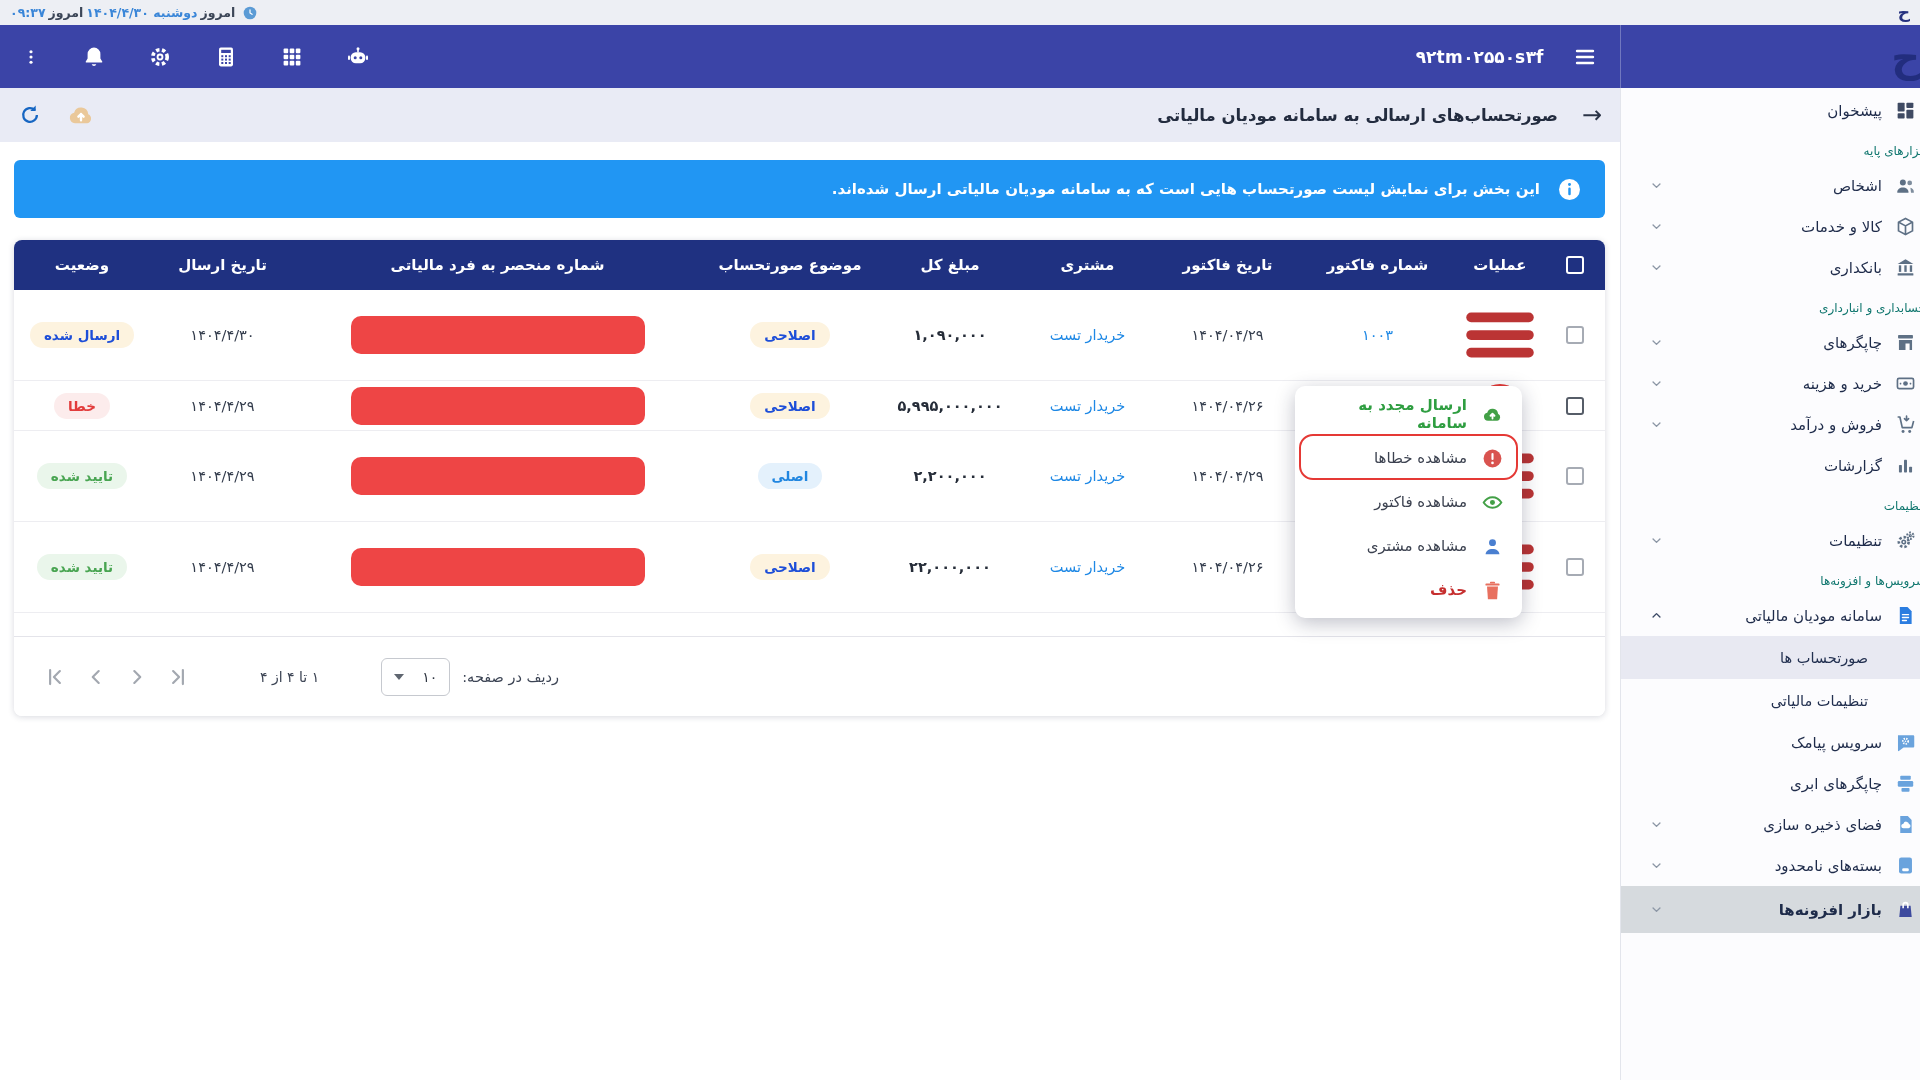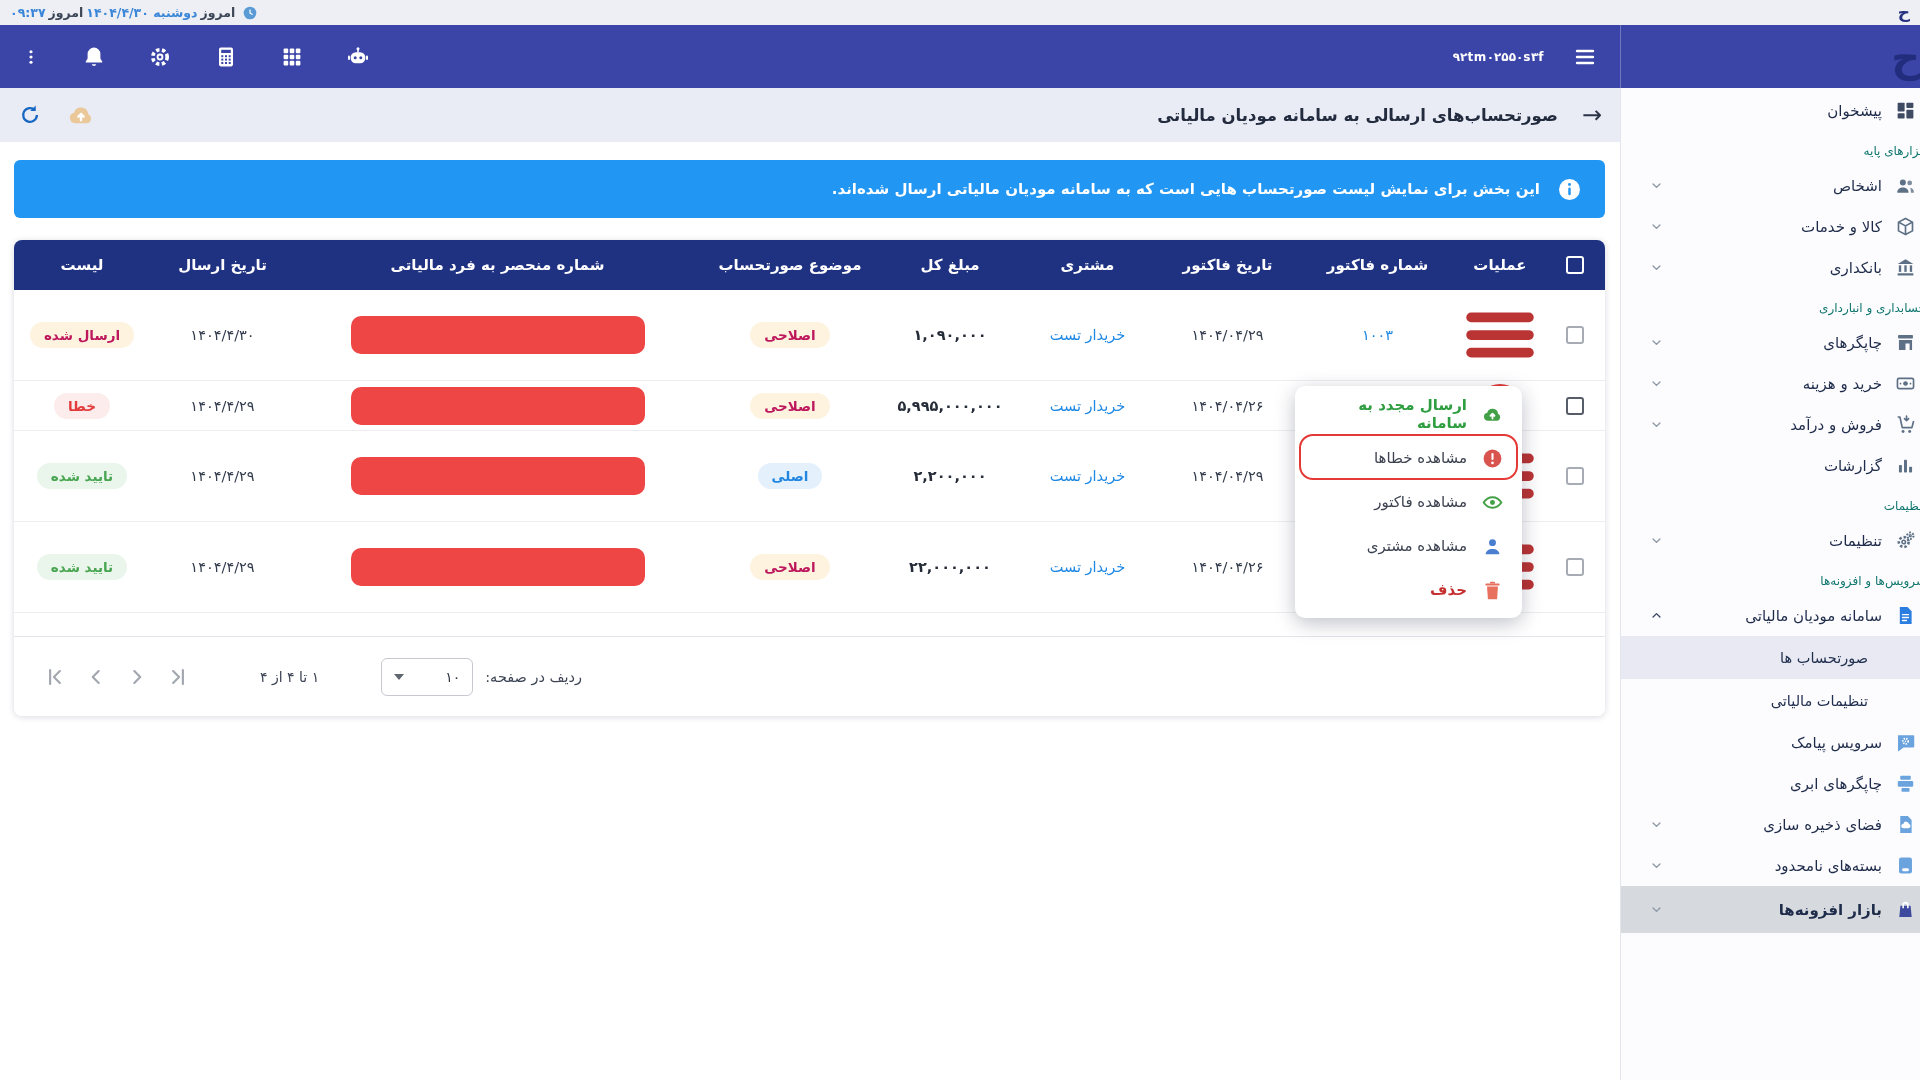--- a/index.html
+++ b/index.html
@@ -17,21 +17,21 @@
   .dt .blue { color:#3a86d8; }
   .dt .ic { width:16px; height:16px; margin-left:4px; color:#5b9bd5; }
   .mini-logo { color:#25317f; font-weight:bold; font-size:17px; line-height:1; }
 
   
   .appbar { position:absolute; left:0; top:25px; width:1620px; height:63px; background:var(--appbar);
     display:flex; direction:ltr; align-items:center; padding:0 22px; color:#fff; }
   .abicons { display:flex; align-items:center; gap:42px; }
   .abicon { width:24px; height:24px; color:#fff; position:relative; cursor:pointer; }
   .abicon.small { width:18px; }
-  .acct { margin-left:auto; direction:ltr; font-size:12px; font-weight:600; letter-spacing:.5px; }
+  .acct { margin-left:auto; direction:ltr; font-size:17px; font-weight:600; letter-spacing:.5px; }
   .appburger { width:26px; height:26px; margin-left:28px; color:#fff; cursor:pointer; }
   .sidehead { position:absolute; left:1620px; top:25px; width:300px; height:63px; background:var(--appbar);
     border-left:1px solid rgba(255,255,255,.28); display:flex; align-items:center; justify-content:flex-end; padding-left:26px; direction:ltr; }
   .biglogo { font-size:40px; font-weight:bold; color:#222d7e; line-height:1; }
 
   
   .titlebar { position:absolute; left:0; top:88px; width:1620px; height:54px; background:#e9ebf5;
     display:flex; direction:rtl; align-items:center; padding:0 18px; }
   .backarrow { font-size:24px; color:#2a3346; margin-left:24px; line-height:1; cursor:pointer; }
   .ptitle { font-size:16.5px; font-weight:600; color:#232c3f; }
@@ -47,40 +47,40 @@
 
   
   .card { position:absolute; left:14px; top:240px; width:1591px; background:#fff; border-radius:8px;
     box-shadow:0 1px 6px rgba(40,45,80,.18); overflow:hidden; }
   table { width:100%; border-collapse:collapse; direction:rtl; table-layout:fixed; }
   thead tr { height:50px; background:var(--thead); }
   th { color:#fff; font-size:15px; font-weight:bold; text-align:center; padding:0; }
   tbody tr { height:50px; border-bottom:1px solid #ededf1; background:#fff; }
   td { text-align:center; font-size:14.5px; color:#333c4c; padding:0; }
   .pill { display:inline-block; padding:5px 14px; border-radius:15px; font-size:13.5px; font-weight:600; }
-  .pill.orange { color:#be185d; background:#fdf3df; }
+  .pill.orange { color:#1d4ed8; background:#fdf3df; }
   .pill.red    { color:#e23c3c; background:#fcecec; }
   .pill.green  { color:#49a552; background:#eaf6eb; }
   .pill.blue   { color:#2086e0; background:#e4f1fc; }
   .redact { width:294px; height:38px; border-radius:10px; background:var(--redact); margin:0 auto; }
   .link { color:#1e88e5; cursor:pointer; }
   .amount { font-weight:600; color:#252c38; }
   .cbx { width:18px; height:18px; border:2px solid #a6abb4; border-radius:3px; margin:0 auto; cursor:pointer; }
   .cbx.head { border-color:#fff; }
   .cbx.strong { border-color:#565d68; }
   .opsbtn { width:22px; height:22px; color:#bb3434; margin:0 auto; cursor:pointer; }
   .trigger { width:44px; height:44px; border-radius:50%; background:#f7dcdc; border:3px solid #e53935;
     box-shadow:0 0 0 4px #fff; display:flex; align-items:center; justify-content:center; margin:0 auto; cursor:pointer; }
   .trigger .opsbtn { margin:0; width:20px; height:20px; color:#b02a2a; }
 
   .footgap { height:24px; border-bottom:1px solid #e4e4ea; }
   .pgn { height:79px; display:flex; direction:ltr; align-items:center; padding-left:28px; background:#fff; }
   .pgbtn { width:26px; height:26px; color:#a3a8b0; margin-right:15px; cursor:pointer; }
   .range { direction:rtl; font-size:14px; color:#3c4454; margin-left:54px; }
-  .ppbox { width:92px; height:38px; border:1px solid #c6c9cf; border-radius:6px; margin-left:62px;
+  .ppbox { width:69px; height:38px; border:1px solid #c6c9cf; border-radius:6px; margin-left:62px;
     display:flex; direction:rtl; align-items:center; justify-content:space-between; padding:0 12px;
     font-size:14px; color:#2f3642; cursor:pointer; }
   .ppcaret { width:0; height:0; border-left:5px solid transparent; border-right:5px solid transparent; border-top:6px solid #5f6670; }
   .pplabel { direction:rtl; font-size:14.5px; color:#3c4454; margin-left:12px; }
 
   
   .menu { position:absolute; left:1295px; top:386px; width:227px; background:#fff; border-radius:10px;
     box-shadow:0 5px 20px rgba(25,30,60,.28); padding:6px 0; z-index:40; }
   .mitem { height:44px; display:flex; direction:rtl; align-items:center; gap:14px; padding:0 18px;
     font-size:15px; color:#3c4250; cursor:pointer; }
@@ -258,21 +258,21 @@
             <div class="cbx head"></div>
           </th>
         <th>عملیات</th>
         <th>شماره فاکتور</th>
         <th>تاریخ فاکتور</th>
         <th>مشتری</th>
         <th>مبلغ کل</th>
         <th>موضوع صورتحساب</th>
         <th>شماره منحصر به فرد مالیاتی</th>
         <th>تاریخ ارسال</th>
-        <th>لیست</th>
+        <th>وضعیت</th>
       </tr>
     </thead>
     <tbody id="tbody">
         <tr>
           <td>
             <div class="cbx"></div>
           </td>
           <td><span class="opsbtn"><svg viewBox="0 0 24 24" fill="currentColor" xmlns="http://www.w3.org/2000/svg">
                 <rect x="3" y="6" width="18" height="2.6" rx="1.3"></rect>
                 <rect x="3" y="10.7" width="18" height="2.6" rx="1.3"></rect>

